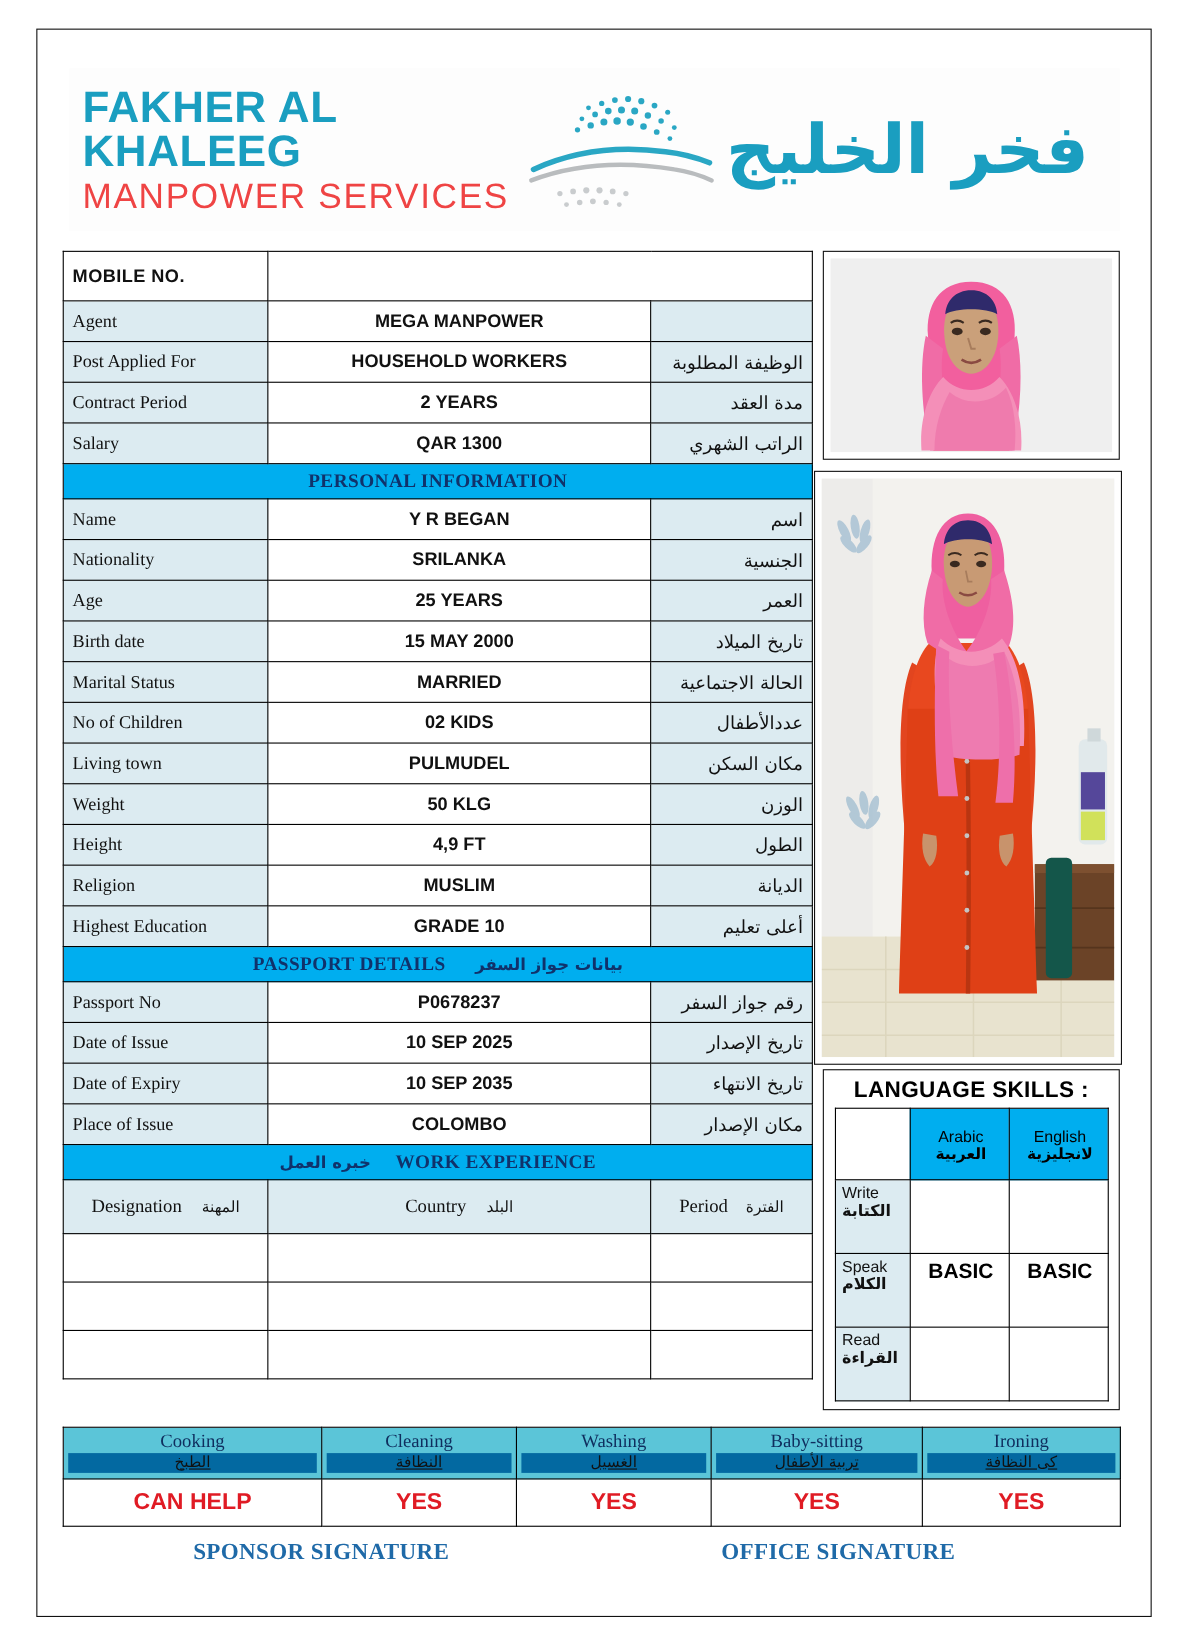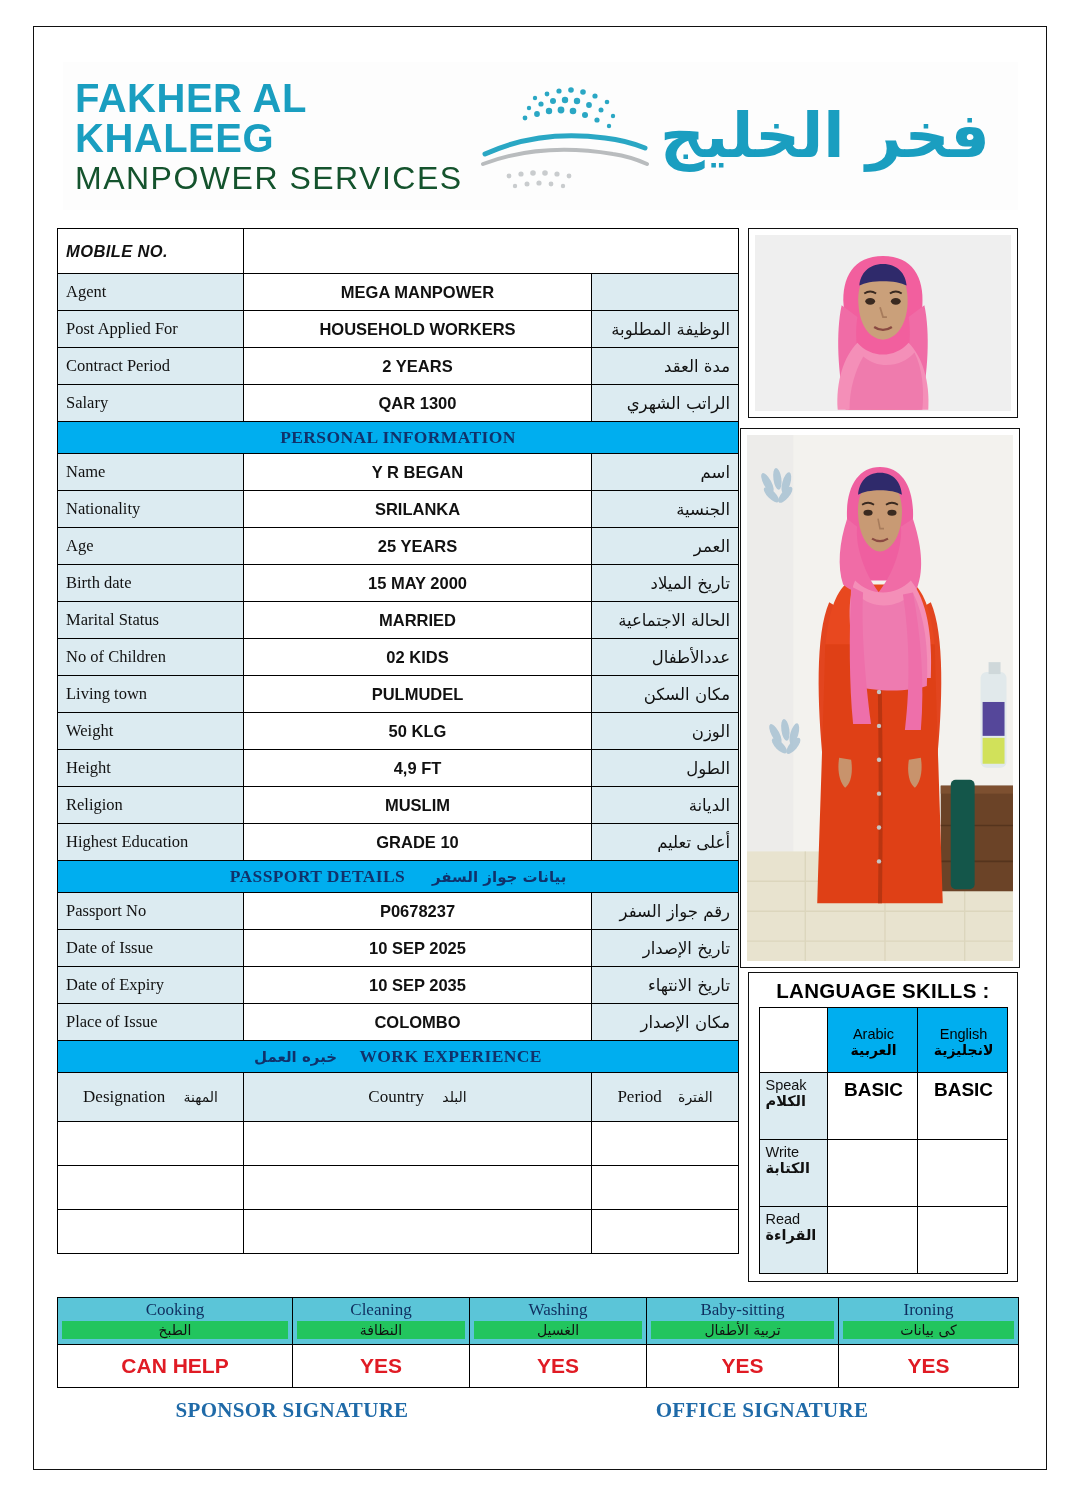--- a/index.html
+++ b/index.html
@@ -28,21 +28,21 @@
   }
   .logo-en{
     width:400px;padding-left:12px;
     font-family:"Liberation Sans",sans-serif;
     line-height:1.0;
   }
   .logo-en .l1{
     font-size:40px;font-weight:bold;color:#1a9ec0;letter-spacing:.5px;
   }
   .logo-en .l2{
-    font-size:32px;font-weight:normal;color:#14532d;letter-spacing:1.5px;margin-top:4px;
+    font-size:32px;font-weight:normal;color:#ef4444;letter-spacing:1.5px;margin-top:4px;
   }
   .logo-mark{
     width:175px;height:120px;position:relative;flex:0 0 auto;
   }
   .logo-ar{
     flex:1;text-align:center;padding-right:18px;direction:rtl;
     font-family:"DejaVu Sans",sans-serif;line-height:1.0;
   }
   .logo-ar .a1{font-size:62px;font-weight:bold;color:#1a9ec0;letter-spacing:2px;}
   .logo-ar .a2{font-size:27px;color:#9a9a9a;letter-spacing:3px;margin-top:2px;}
@@ -70,21 +70,21 @@
     font-family:"Liberation Sans",sans-serif;font-weight:bold;font-size:18px;
   }
   .c-ar{
     width:147px;background:#dcebf1 !important;text-align:right;direction:rtl;
     font-family:"DejaVu Sans",sans-serif;font-size:14px;color:#222;
   }
   .val-red{color:#d6000f;}
   .row-mobile td{height:44px;}
   .mobile-lbl{
     font-family:"Liberation Sans",sans-serif;font-weight:bold;font-size:21px;
-    letter-spacing:.4px;background:#fff !important;color:#000;font-style:italic;
+    letter-spacing:.4px;background:#fff !important;color:#000;
   }
   .sec-bar td{
     background:#00aeef !important;
     text-align:center;
     height:31px;
     font-family:"Liberation Serif",serif;font-weight:bold;font-size:17.5px;
     color:#10326b;letter-spacing:.4px;
   }
   .sec-bar .ar-inline{
     font-family:"DejaVu Sans",sans-serif;font-size:15px;font-weight:bold;
@@ -151,23 +151,24 @@
   }
   .skills td{border:1px solid #000;padding:0;}
   .sk-head{
     background:#5bc5d8;height:46px;text-align:center;vertical-align:top;
   }
   .sk-head .en{
     display:block;font-family:"Liberation Serif",serif;font-size:17px;
     color:#0f2e5e;padding-top:2px;line-height:1.15;
   }
   .sk-head .arbox{
-    display:block;background:#22c55e;margin:1px 4px 2px 4px;
+    display:block;background:#0369a1;margin:1px 4px 2px 4px;
     font-family:"DejaVu Sans",sans-serif;font-size:14px;color:#111;
     line-height:1.3;
+    text-decoration:underline;
   }
   .sk-val{
     height:42px;text-align:center;
     font-family:"Liberation Sans",sans-serif;font-weight:bold;font-size:21px;
     color:#e01b24;background:#fff;
   }
 
   
   .signs{
     position:absolute;left:57px;top:1398px;width:961px;
@@ -511,33 +512,33 @@
             <span class="en">Arabic</span>
             <span class="ar">العربية</span>
           </td>
           <td class="lh">
             <span class="en">English</span>
             <span class="ar">لانجليزية</span>
           </td>
         </tr>
         <tr>
           <td class="rh">
+            <span class="en">Write</span>
+            <span class="ar">الكتابة</span>
+          </td>
+          <td class="cell"></td>
+          <td class="cell"></td>
+        </tr>
+        <tr>
+          <td class="rh">
             <span class="en">Speak</span>
             <span class="ar">الكلام</span>
           </td>
           <td class="cell">BASIC</td>
           <td class="cell">BASIC</td>
-        </tr>
-        <tr>
-          <td class="rh">
-            <span class="en">Write</span>
-            <span class="ar">الكتابة</span>
-          </td>
-          <td class="cell"></td>
-          <td class="cell"></td>
         </tr>
         <tr>
           <td class="rh">
             <span class="en">Read</span>
             <span class="ar">القراءة</span>
           </td>
           <td class="cell"></td>
           <td class="cell"></td>
         </tr>
       </tbody>
@@ -565,21 +566,21 @@
         <td class="sk-head">
           <span class="en">Washing</span>
           <span class="arbox">الغسيل</span>
         </td>
         <td class="sk-head">
           <span class="en">Baby-sitting</span>
           <span class="arbox">تربية الأطفال</span>
         </td>
         <td class="sk-head">
           <span class="en">Ironing</span>
-          <span class="arbox">كى بيانات</span>
+          <span class="arbox">كى النظافة</span>
         </td>
       </tr>
       <tr>
         <td class="sk-val">CAN HELP</td>
         <td class="sk-val">YES</td>
         <td class="sk-val">YES</td>
         <td class="sk-val">YES</td>
         <td class="sk-val">YES</td>
       </tr>
     </tbody>

